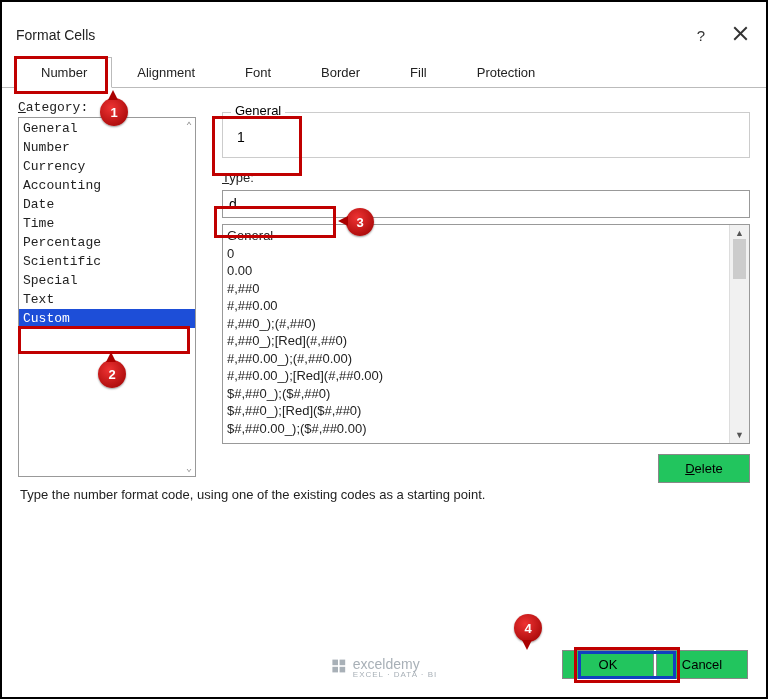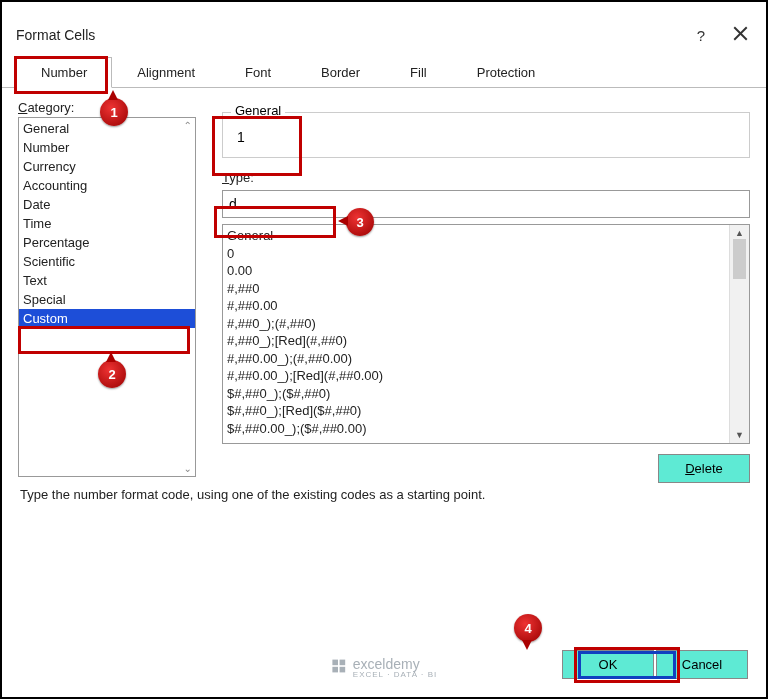--- a/index.html
+++ b/index.html
@@ -38,21 +38,21 @@
     top: 1px;
     cursor: pointer;
     color: #222;
   }
   .tab.active {
     border: 1px solid #bbb;
     border-bottom: 1px solid #fff;
     background: #fff;
   }
   .content { display: flex; padding: 12px 16px 0 16px; }
-  .left { width: 196px; flex-shrink: 0; }
+  .left { width: 196px; flex-shrink: 0; font-family: Liberation Mono, monospace; }
   .label { color: #222; margin-bottom: 2px; }
   .label u { text-decoration: underline; }
   .cat-list {
     width: 178px;
     height: 360px;
     border: 1px solid #999;
     background: #fff;
     margin-top: 2px;
     position: relative;
     overflow: hidden;
@@ -103,21 +103,21 @@
     justify-content: space-between;
     align-items: center;
   }
   .type-scroll .arrow { font-size: 9px; color: #555; padding: 3px 0; cursor: pointer; }
   .type-scroll .thumb { width: 13px; height: 40px; background: #ccc; margin-top: -150px; }
   .delete-row { display: flex; justify-content: flex-end; margin-top: 10px; }
   .btn {
     min-width: 92px;
     padding: 6px 16px;
     border: 1px solid #888;
-    background: #5eead4;
+    background: #22c55e;
     text-align: center;
     cursor: pointer;
     font-family: inherit;
     font-size: 13px;
   }
   .hint { padding: 0 18px; margin-top: 4px; color: #222; }
   .footer {
     position: absolute;
     bottom: 18px;
     right: 18px;
@@ -210,22 +210,22 @@
       <span class="cat-chevron-up">⌃</span>
       <div class="cat-items">
         <div class="cat-item">General</div>
         <div class="cat-item">Number</div>
         <div class="cat-item">Currency</div>
         <div class="cat-item">Accounting</div>
         <div class="cat-item">Date</div>
         <div class="cat-item">Time</div>
         <div class="cat-item">Percentage</div>
         <div class="cat-item">Scientific</div>
+        <div class="cat-item">Special</div>
         <div class="cat-item">Text</div>
-        <div class="cat-item">Special</div>
         <div class="cat-item selected">Custom</div>
       </div>
       <span class="cat-chevron-down">⌄</span>
     </div>
   </div>
 
   <div class="right">
     <div class="sample-box">
       <span class="legend">General</span>
       <div class="sample-value">1</div>

